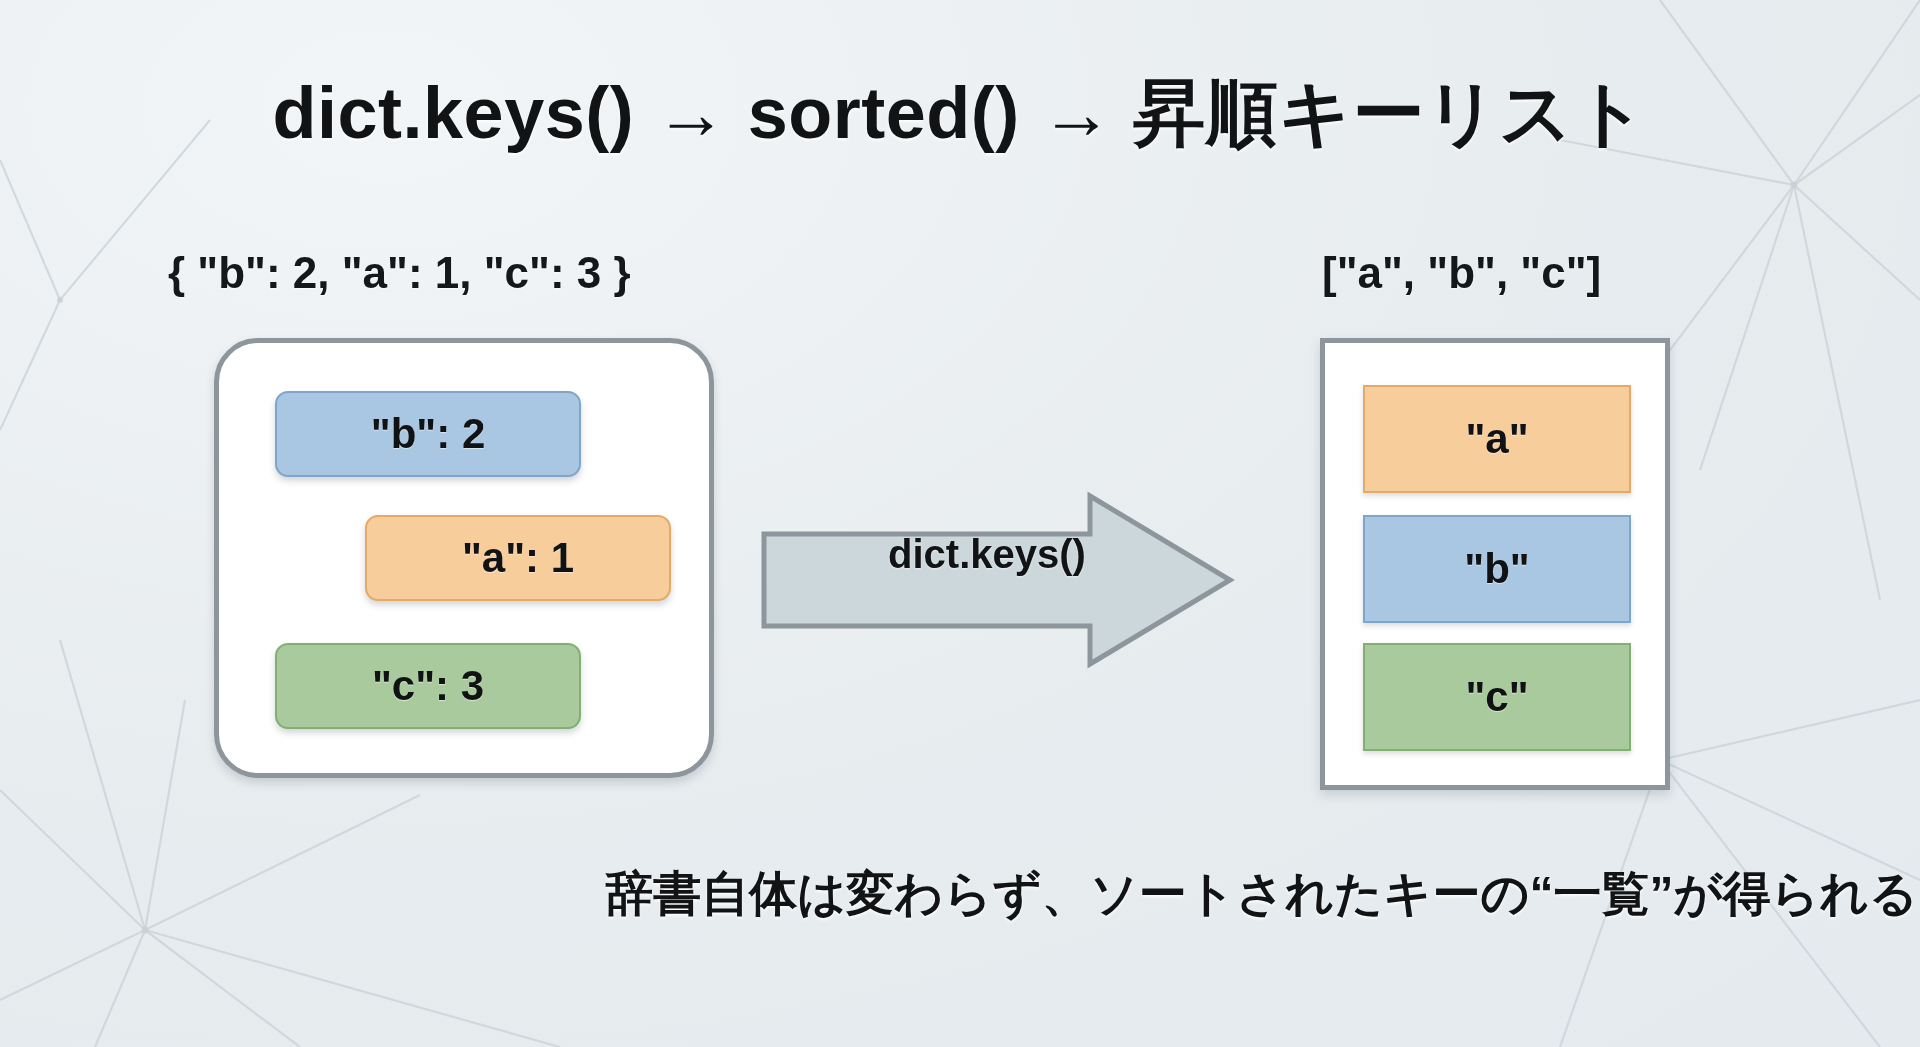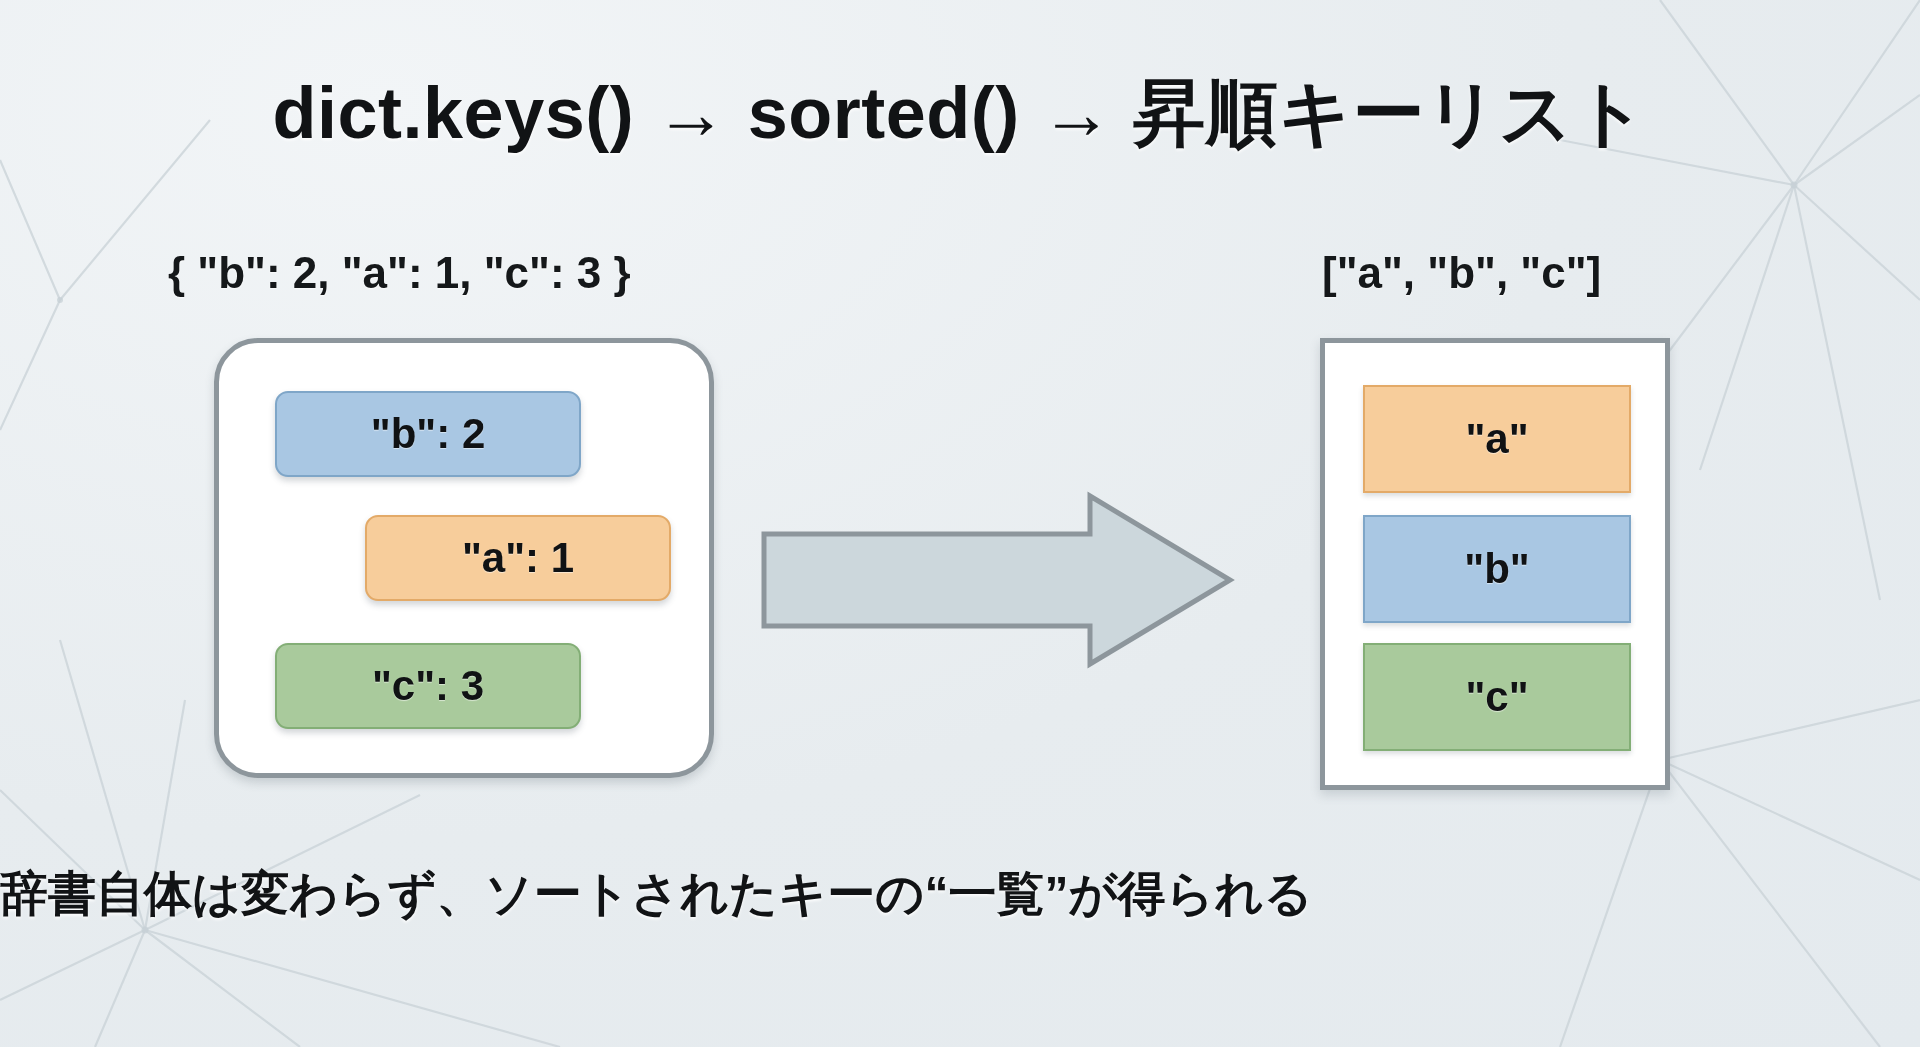--- a/index.html
+++ b/index.html
@@ -197,21 +197,21 @@
     background: #a9ca9c;
     border-color: #83ae76;
   }
 
   
   #footnote {
     position: absolute;
     left: 0;
     top: 862px;
     width: 1918px;
-    text-align: left;
+    text-align: right;
     font-size: 48px;
     font-weight: 700;
     color: #111315;
     white-space: nowrap;
     text-shadow: 0 2px 3px rgba(255,255,255,0.85);
   }
 </style>
 </head>
 <body>
 
@@ -261,20 +261,21 @@
   <div id="dict-box">
     <div class="dict-chip" id="dict-chip-b">"b": 2</div>
     <div class="dict-chip" id="dict-chip-a">"a": 1</div>
     <div class="dict-chip" id="dict-chip-c">"c": 3</div>
   </div>
 
   <div id="arrow-wrap">
     <svg id="arrow-svg" width="500" height="180" viewBox="0 0 500 180">
       <path d="M4 44 L330 44 L330 6 L470 90 L330 174 L330 136 L4 136 Z" fill="#ccd7dc" stroke="#8d969c" stroke-width="5" stroke-linejoin="miter"></path>
     </svg>
+    <div id="arrow-label-inner">dict.keys()</div>
   </div>
 
   <div class="code-caption" id="list-literal">["a", "b", "c"]</div>
 
   <div id="list-box">
     <div class="list-chip" id="list-chip-a">"a"</div>
     <div class="list-chip" id="list-chip-b">"b"</div>
     <div class="list-chip" id="list-chip-c">"c"</div>
   </div>
 

